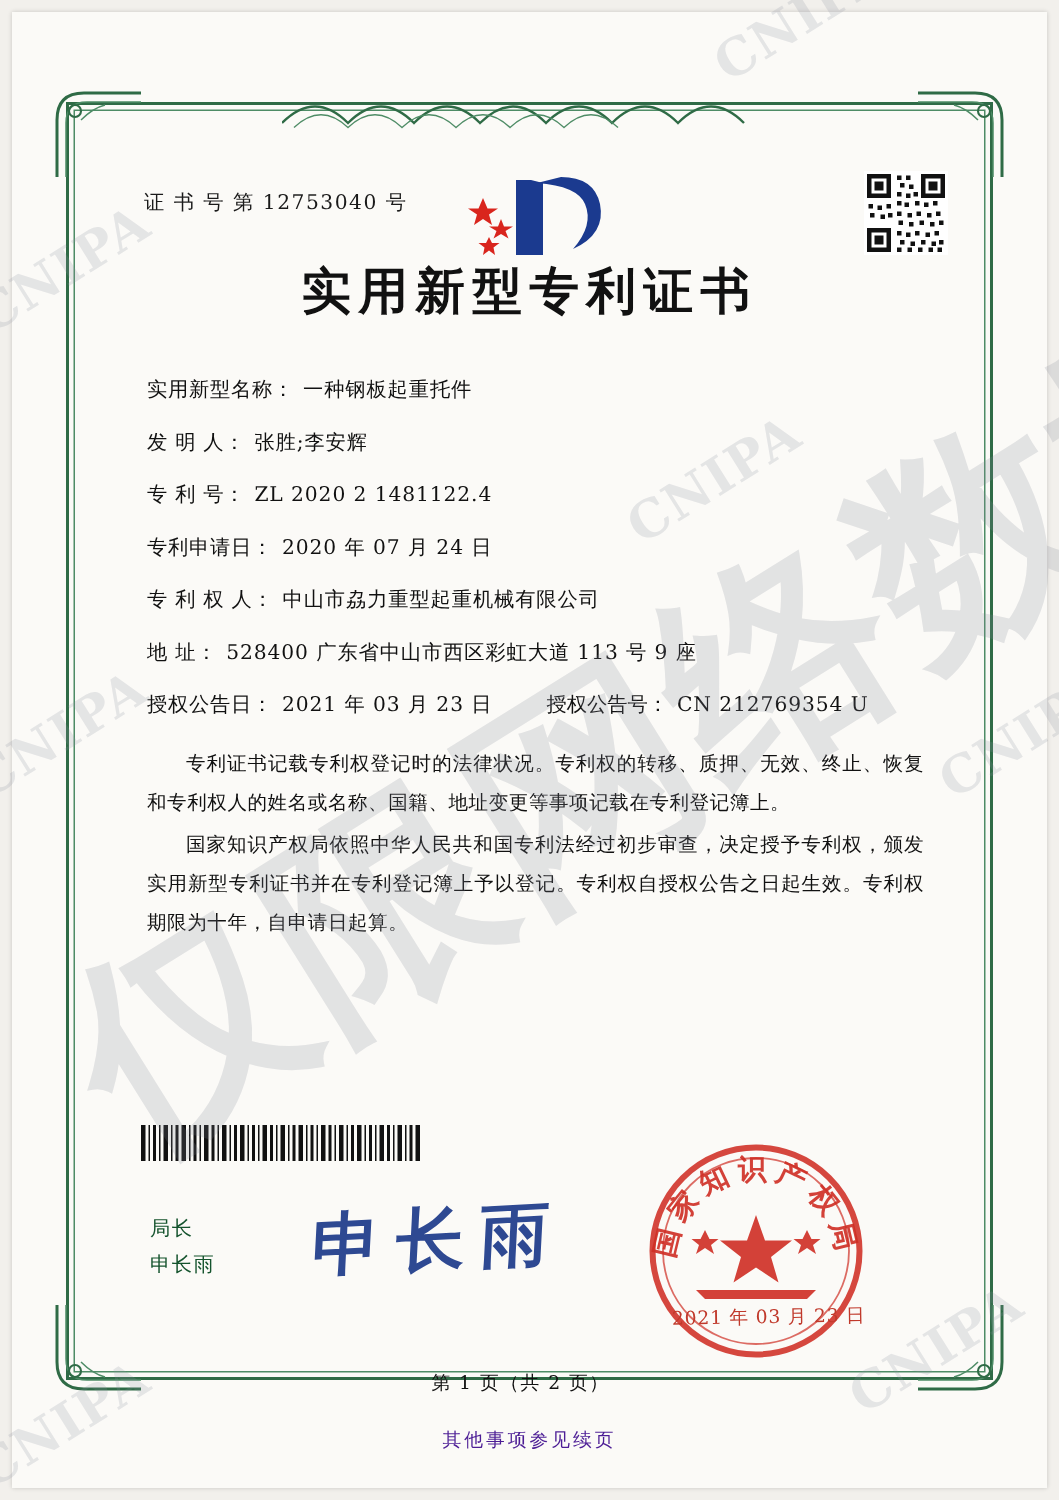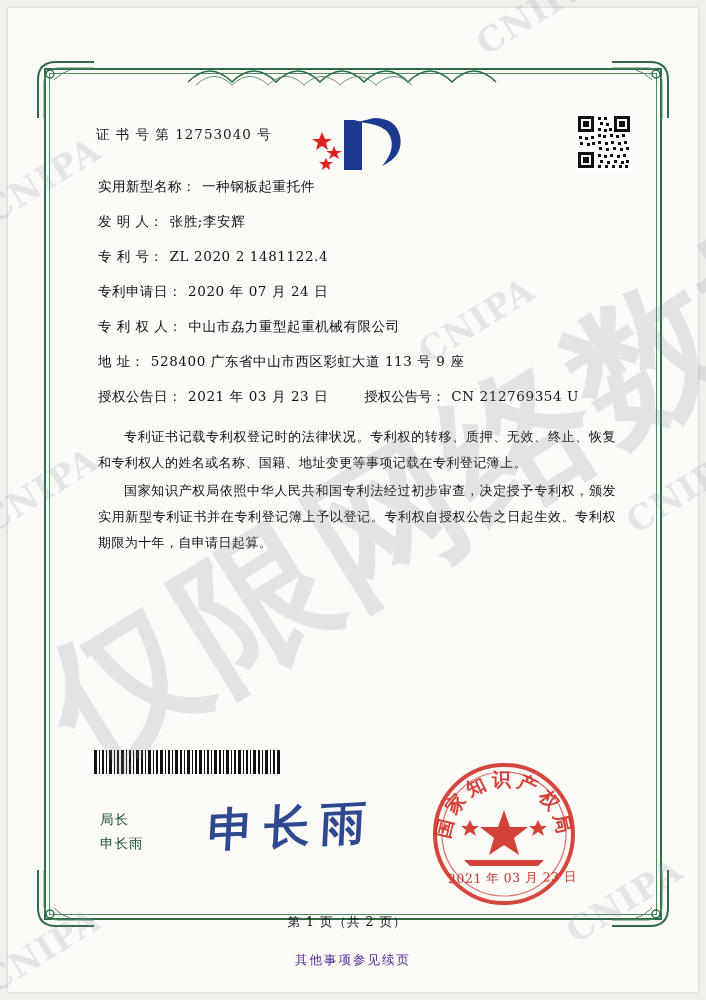--- a/index.html
+++ b/index.html
@@ -366,20 +366,21 @@
             <rect x="50" y="46" width="3" height="3"></rect>
           <rect x="22" y="51" width="3" height="3"></rect>
             <rect x="29" y="51" width="3" height="3"></rect>
             <rect x="36" y="51" width="3" height="3"></rect>
           <rect x="43" y="51" width="3" height="3"></rect>
             <rect x="49" y="51" width="3" height="3"></rect>
         </g>
       </svg>
     </div>
 
+    <div class="title">实用新型专利证书</div>
 
     <div class="fields">
       <div class="field-row">
         <span class="field-label">实用新型名称：</span>
         <span class="field-value">一种钢板起重托件</span>
       </div>
       <div class="field-row">
         <span class="field-label">发 明 人：</span>
         <span class="field-value">张胜;李安辉</span>
       </div>

